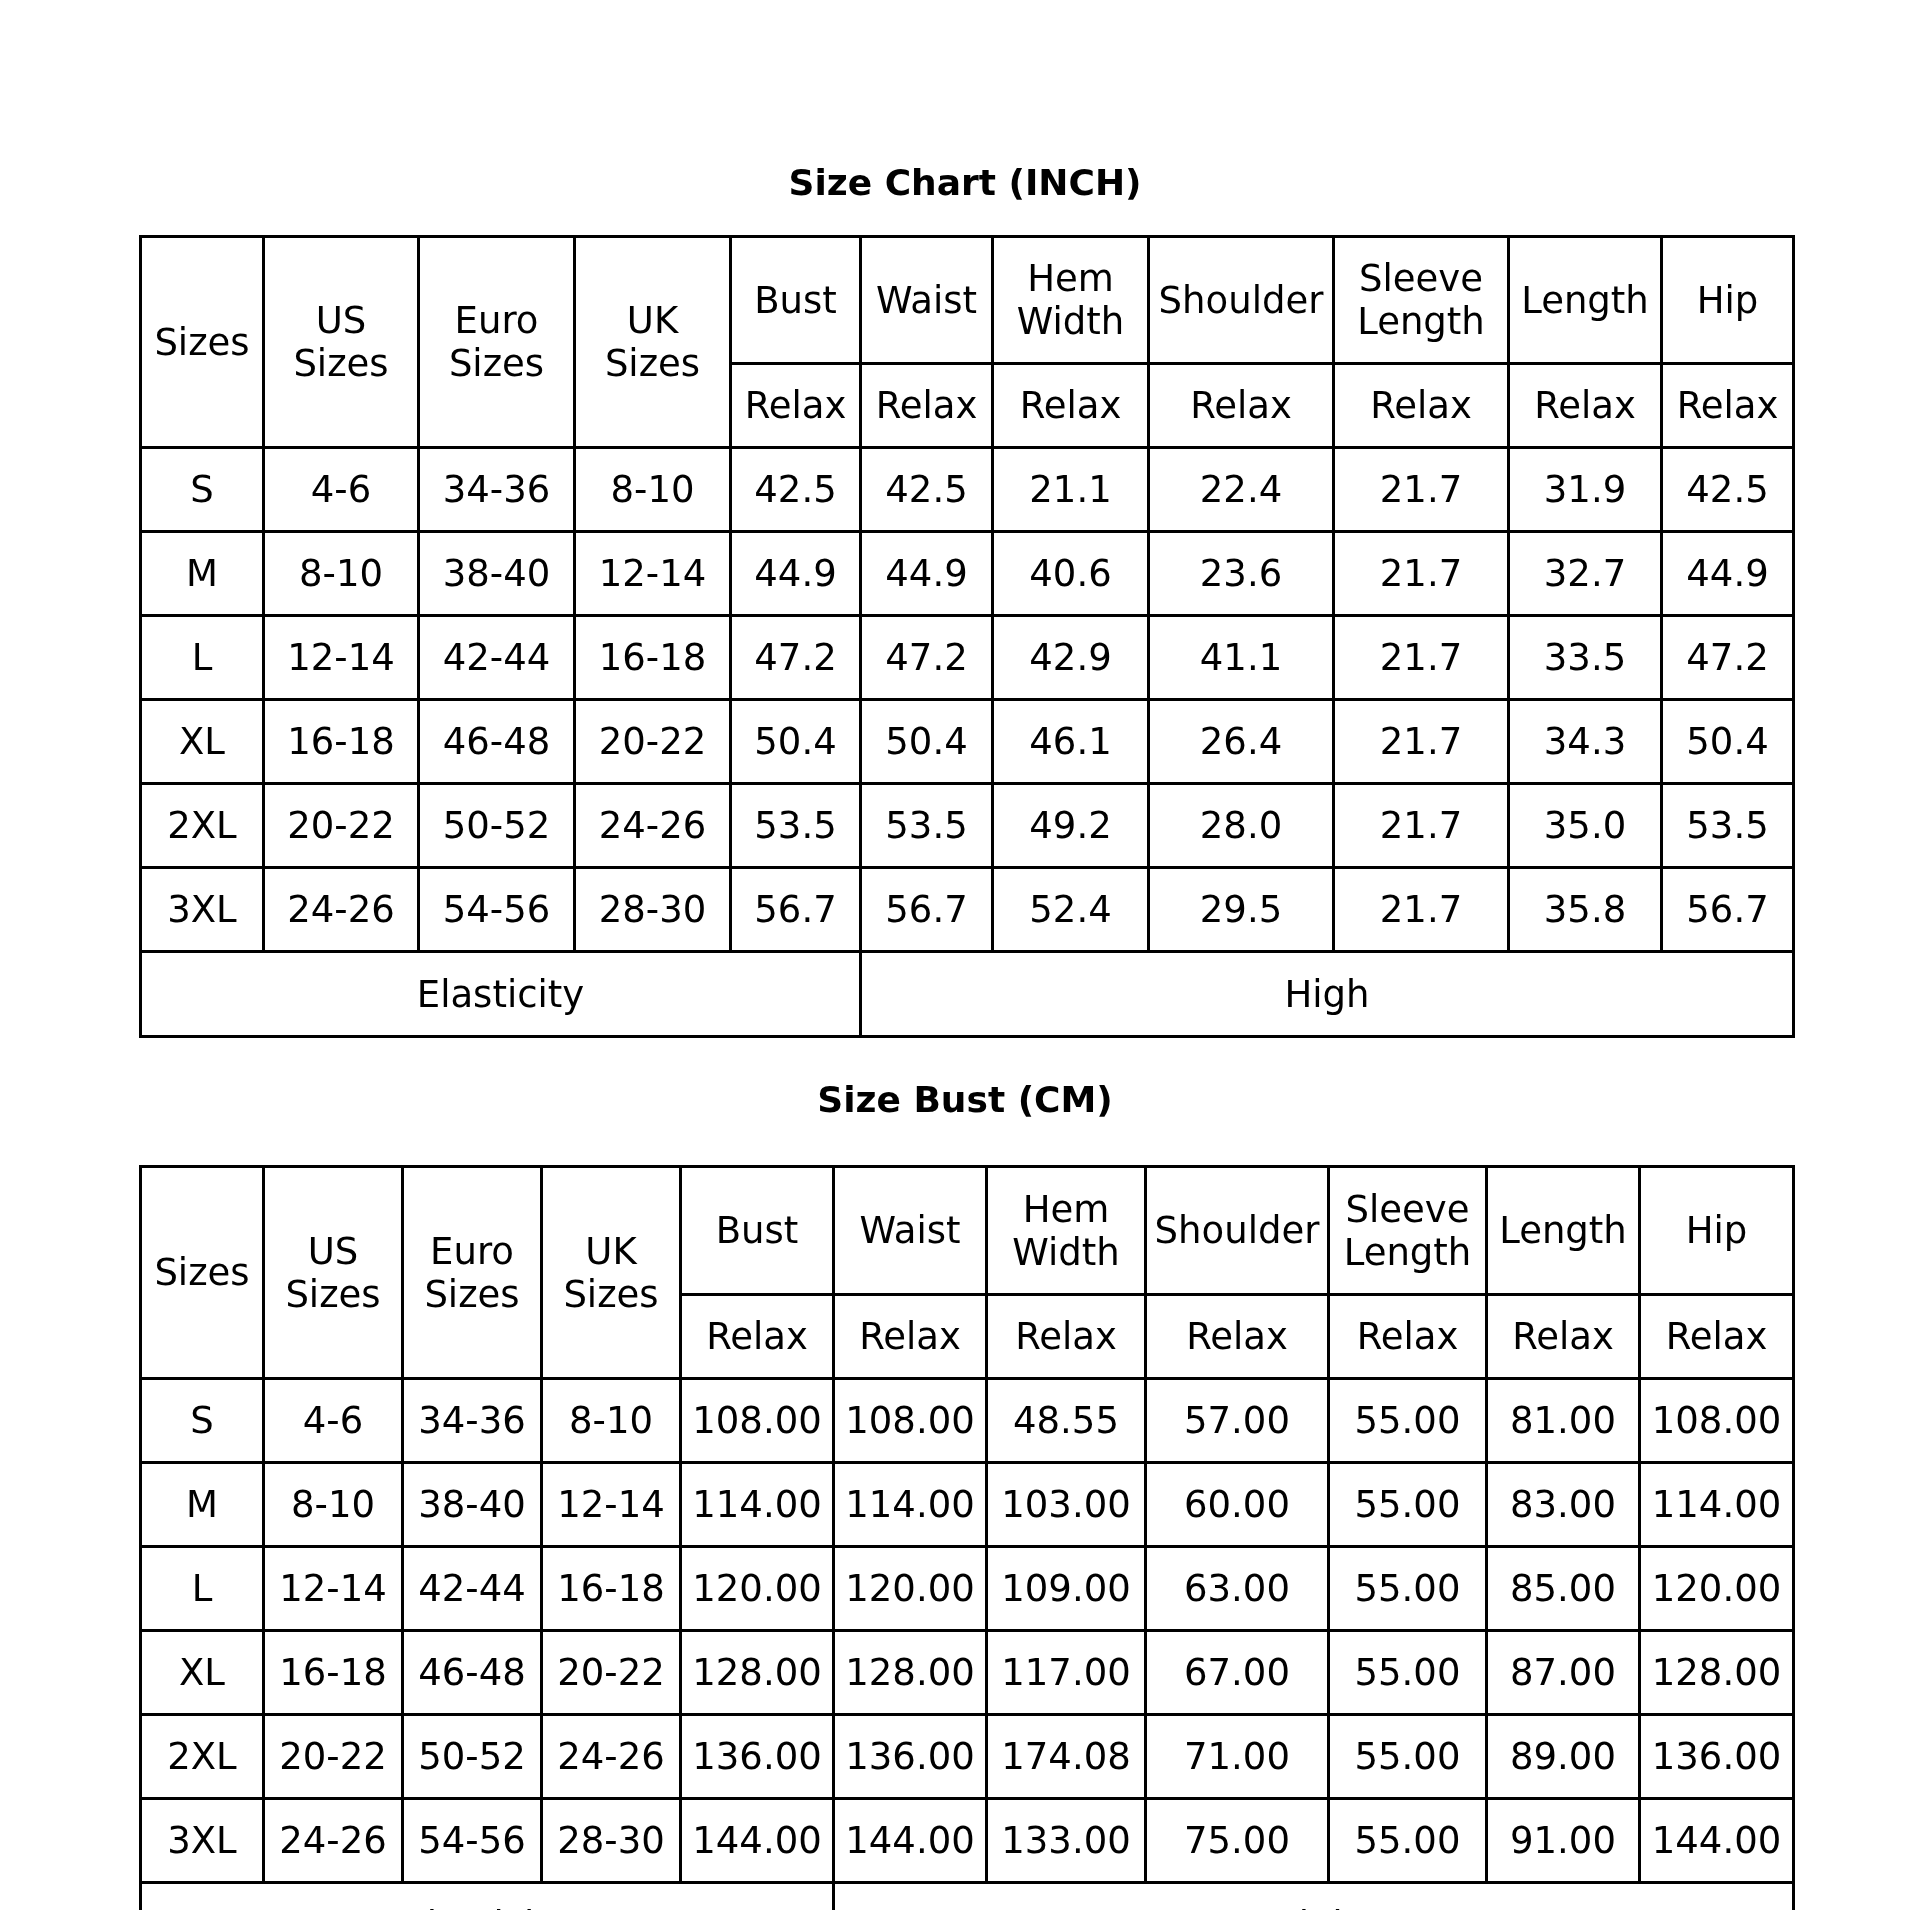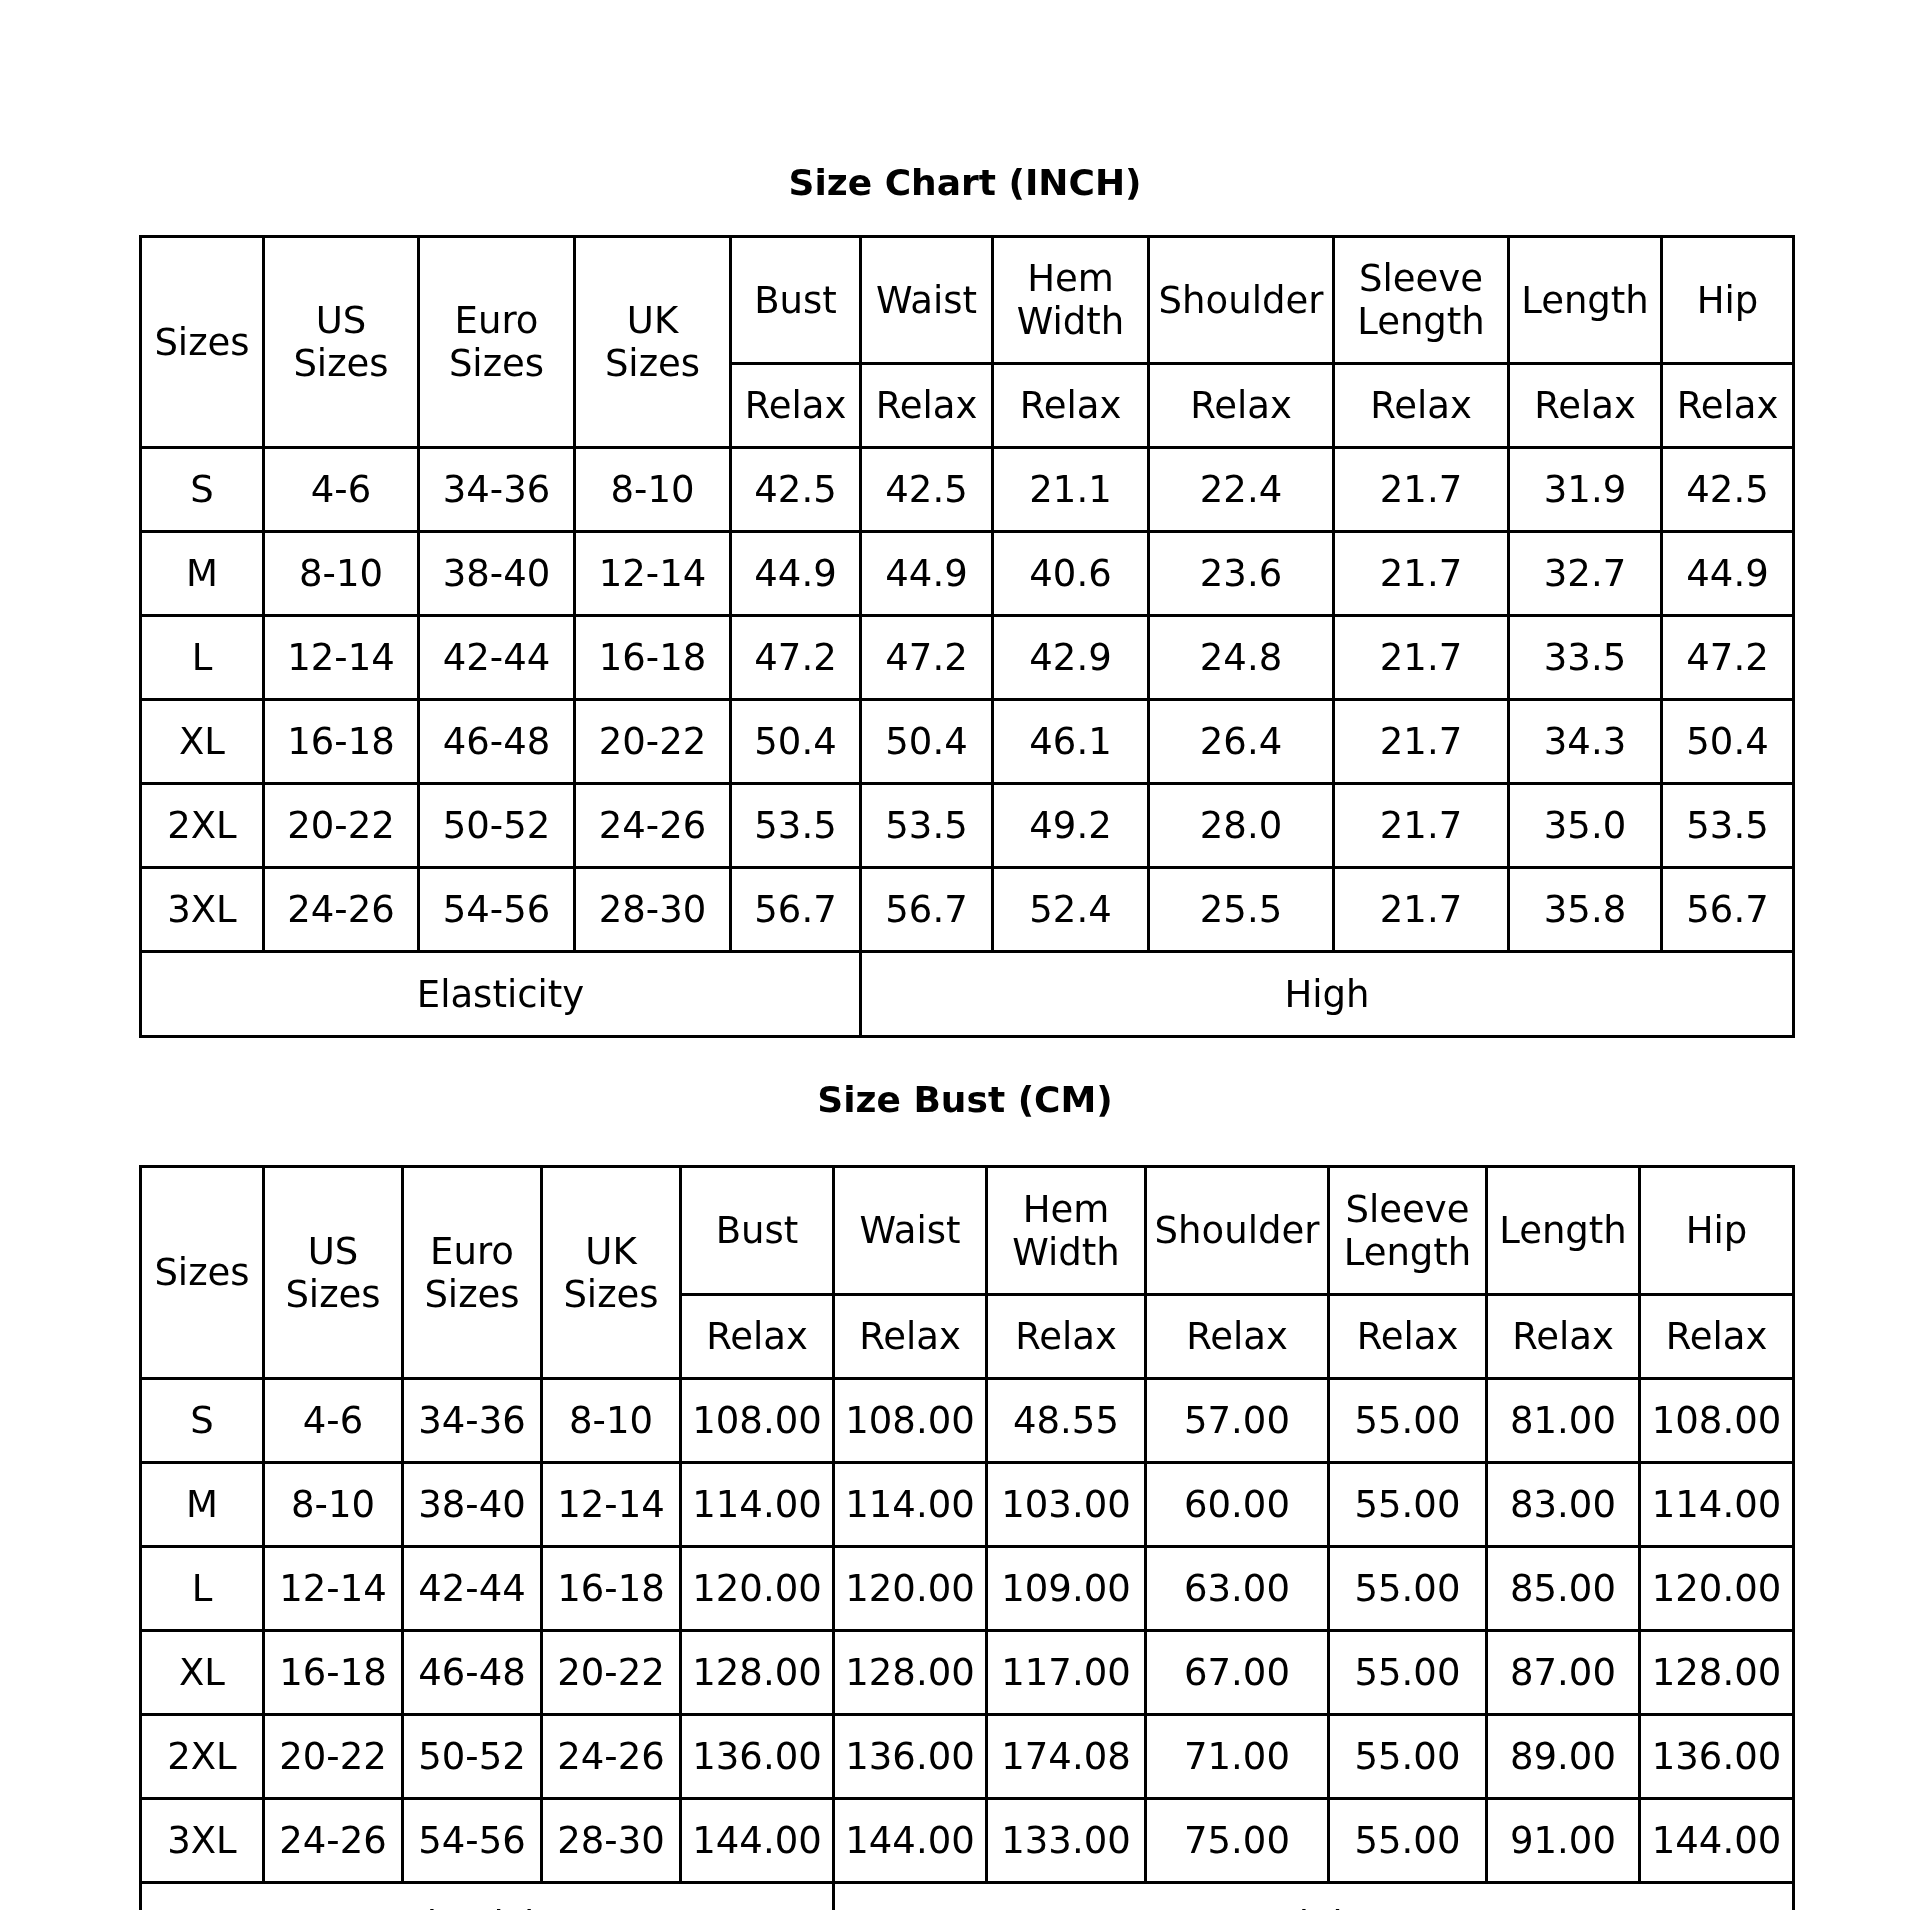--- a/index.html
+++ b/index.html
@@ -108,21 +108,21 @@
         <td>44.9</td>
       </tr>
       <tr style="height: 84px;">
         <td>L</td>
         <td>12-14</td>
         <td>42-44</td>
         <td>16-18</td>
         <td>47.2</td>
         <td>47.2</td>
         <td>42.9</td>
-        <td>24.8</td>
+        <td>41.1</td>
         <td>21.7</td>
         <td>33.5</td>
         <td>47.2</td>
       </tr>
       <tr style="height: 84px;">
         <td>XL</td>
         <td>16-18</td>
         <td>46-48</td>
         <td>20-22</td>
         <td>50.4</td>
@@ -147,21 +147,21 @@
         <td>53.5</td>
       </tr>
       <tr style="height: 84px;">
         <td>3XL</td>
         <td>24-26</td>
         <td>54-56</td>
         <td>28-30</td>
         <td>56.7</td>
         <td>56.7</td>
         <td>52.4</td>
-        <td>25.5</td>
+        <td>29.5</td>
         <td>21.7</td>
         <td>35.8</td>
         <td>56.7</td>
       </tr>
     </tbody>
   <tbody>
       <tr style="height:85px">
     <td colspan="5">Elasticity</td>
     <td colspan="6">High</td>
   </tr>

